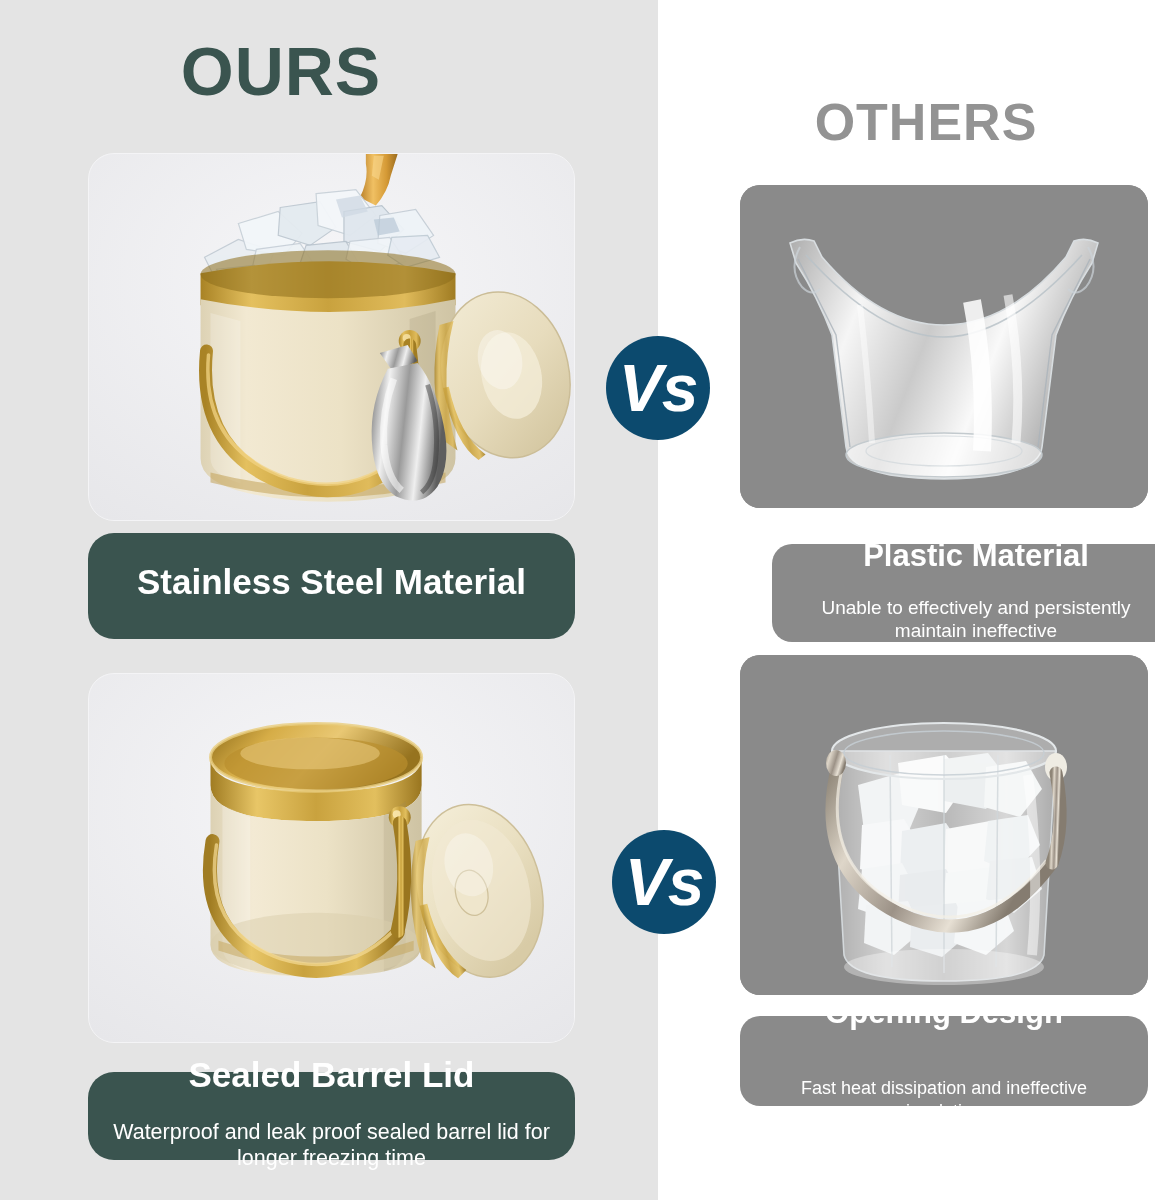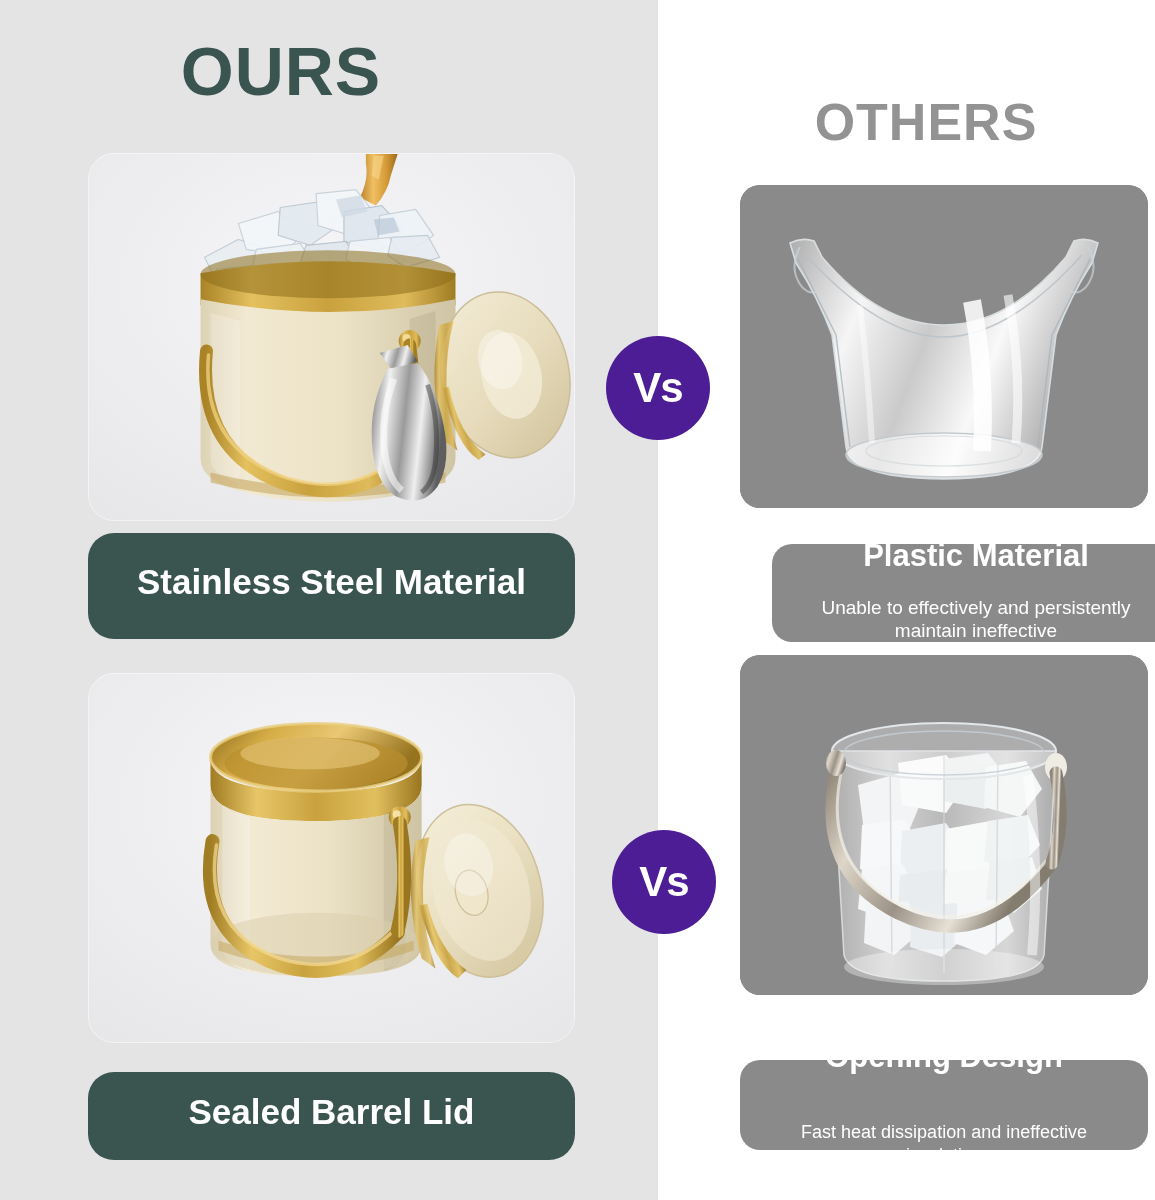--- a/index.html
+++ b/index.html
@@ -92,21 +92,21 @@
   }
   .panel-green { background: #3a544f; }
   .panel-gray  { background: #8a8a8a; border-radius: 20px; }
 
   .panel-left  { left: 88px; width: 487px; }
   .panel-right { left: 740px; width: 408px; }
 
   .p-ours-1  { top: 533px; height: 106px; }
   .p-ours-2  { top: 1072px; height: 88px; }
   .p-oth-1   { top: 544px; height: 98px; margin-left: 32px; }
-  .p-oth-2   { top: 1060px; height: 90px; }
+  .p-oth-2   { top: 1016px; height: 90px; }
 
   .panel-title {
     font-weight: 700;
     line-height: 1.08;
     white-space: nowrap;
   }
   .panel-green .panel-title { font-size: 35px; margin-bottom: 4px; }
   .panel-gray  .panel-title { font-size: 31px; margin-bottom: 2px; }
 
   .panel-desc {
@@ -115,27 +115,28 @@
   }
   .panel-green .panel-desc { font-size: 21.5px; }
   .panel-gray  .panel-desc { font-size: 19px; }
   .panel-gray.p-oth-2 .panel-desc { font-size: 18px; margin-top: 25px; }
 
   
   .vs-badge {
     position: absolute;
     width: 104px; height: 104px;
     border-radius: 50%;
-    background: #4c1d95;
+    background: #0c4a6e;
     display: flex;
     align-items: center;
     justify-content: center;
     color: #ffffff;
-    font-size: 42px;
+    font-size: 66px;
     font-weight: 700;
+    font-style: italic;
     letter-spacing: -1px;
     z-index: 5;
   }
   .vs-1 { left: 606px; top: 336px; }
   .vs-2 { left: 612px; top: 830px; }
 
   
   .art { position: absolute; inset: 0; }
   .art svg { width: 100%; height: 100%; display: block; }
 </style>
@@ -315,20 +316,21 @@
           <path d="M330 218 Q330 278 350 298 L360 292 Q338 266 338 218 Z" fill="url(#goldRim2)" opacity="0.9"></path>
           <ellipse cx="388" cy="190" rx="24" ry="32" fill="#ffffff" opacity="0.3"></ellipse>
         </g>
         <path d="M328 168 Q316 226 334 286 L348 296 Q326 230 342 164 Z" fill="url(#goldRim2)" opacity="0.75"></path>
       </svg>
     </div>
   </div>
 
   <div class="panel panel-green panel-left p-ours-2">
     <div class="panel-title">Sealed Barrel Lid</div>
+    <div class="panel-desc">Waterproof and leak proof sealed barrel lid for longer freezing time</div>
   </div>
 
   <div class="img-card img-card-right c1">
     <div class="art">
       <svg viewBox="0 0 408 323" preserveAspectRatio="xMidYMid slice">
         <defs>
           <linearGradient id="plasticG" x1="0" y1="0" x2="1" y2="0.3">
             <stop offset="0" stop-color="#ffffff" stop-opacity="0.30"></stop>
             <stop offset="0.28" stop-color="#ffffff" stop-opacity="0.92"></stop>
             <stop offset="0.52" stop-color="#ffffff" stop-opacity="0.55"></stop>

